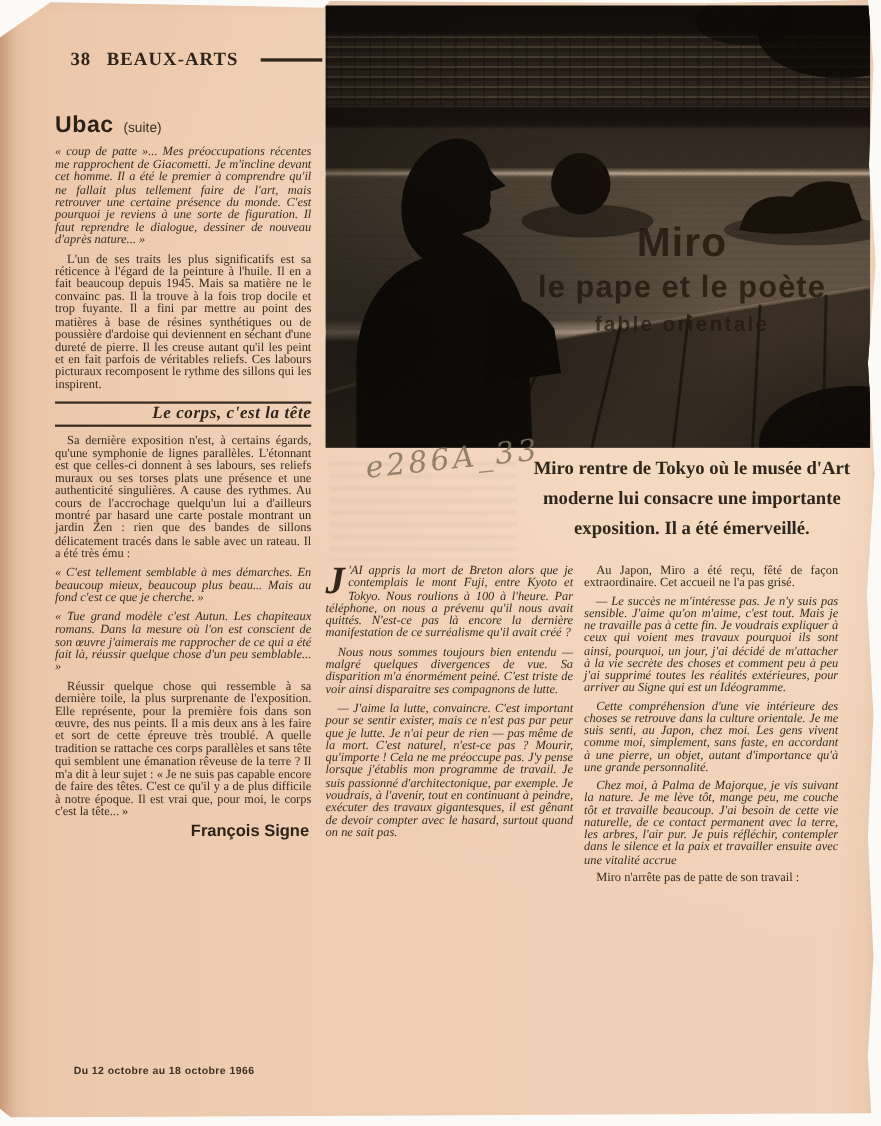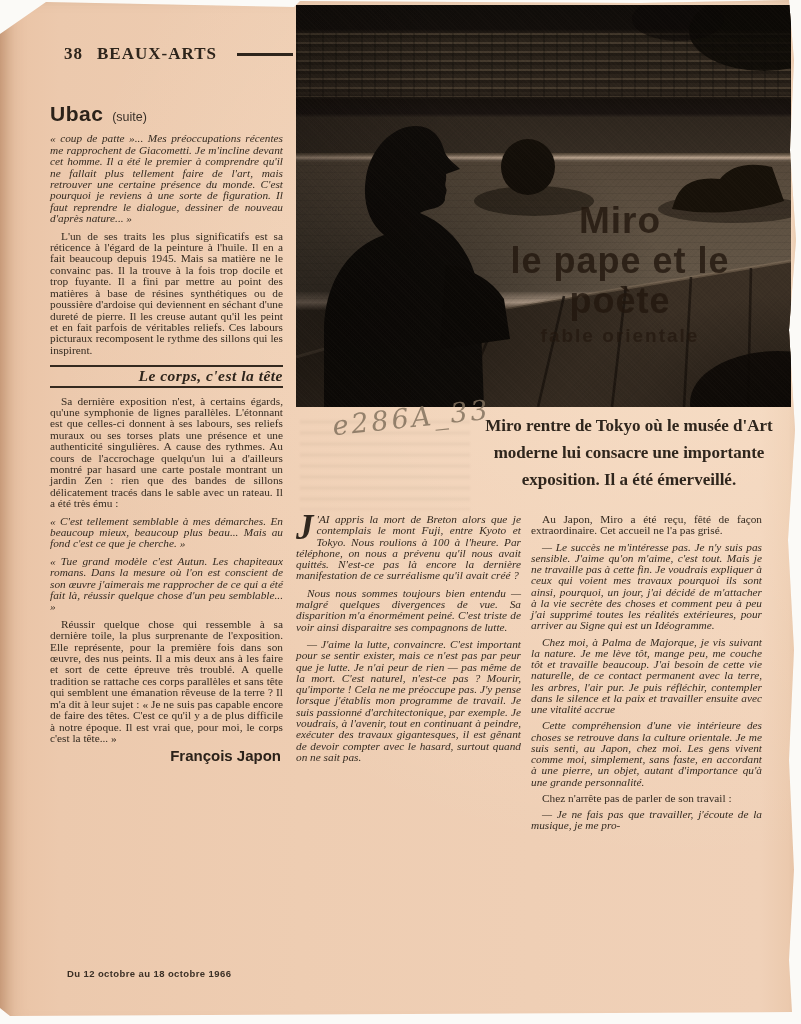--- a/index.html
+++ b/index.html
@@ -55,21 +55,21 @@
   .ph-grain { position:absolute; inset:0; opacity:.5; background:
       repeating-linear-gradient(45deg, rgba(236,210,180,.035) 0 1px, transparent 1px 3px),
       repeating-linear-gradient(-45deg, rgba(0,0,0,.05) 0 1px, transparent 1px 4px); }
   .photo svg { position:absolute; inset:0; }
 
   .photo-title {
     position:absolute; right:16px; top:196px; width:310px; text-align:center;
     font-family:"Liberation Sans", sans-serif; font-weight:bold; color:rgba(34,23,14,.8);
   }
   .photo-title .t1 { font-size:37px; letter-spacing:1px; line-height:40px; }
-  .photo-title .t2 { font-size:36px; letter-spacing:1px; line-height:40px; }
+  .photo-title .t2 { font-size:28px; letter-spacing:1px; line-height:40px; }
   .photo-title .t3 { font-size:19px; letter-spacing:2px; line-height:30px; color:rgba(34,23,14,.7); }
 
   
   .annotation {
     position:absolute; left:332px; top:402px; font-family:"DejaVu Serif", serif;
     font-style:italic; font-size:27px; color:#84735f; transform:rotate(-6deg);
     letter-spacing:3px; opacity:.85;
   }
 
   
@@ -185,33 +185,32 @@
     <p class="ind">L'un de ses traits les plus significatifs est sa réticence à l'égard de la peinture à l'huile. Il en a fait beaucoup depuis 1945. Mais sa matière ne le convainc pas. Il la trouve à la fois trop docile et trop fuyante. Il a fini par mettre au point des matières à base de résines synthétiques ou de poussière d'ardoise qui deviennent en séchant d'une dureté de pierre. Il les creuse autant qu'il les peint et en fait parfois de véritables reliefs. Ces labours picturaux recomposent le rythme des sillons qui les inspirent.</p>
     <div class="subhead">
       <div class="r"></div>
       <div class="h">Le corps, c'est la tête</div>
       <div class="r"></div>
     </div>
     <p class="ind">Sa dernière exposition n'est, à certains égards, qu'une symphonie de lignes parallèles. L'étonnant est que celles-ci donnent à ses labours, ses reliefs muraux ou ses torses plats une présence et une authenticité singulières. A cause des rythmes. Au cours de l'accrochage quelqu'un lui a d'ailleurs montré par hasard une carte postale montrant un jardin Zen : rien que des bandes de sillons délicatement tracés dans le sable avec un rateau. Il a été très ému :</p>
     <p class="it">« C'est tellement semblable à mes démarches. En beaucoup mieux, beaucoup plus beau... Mais au fond c'est ce que je cherche. »</p>
     <p class="it">« Tue grand modèle c'est Autun. Les chapiteaux romans. Dans la mesure où l'on est conscient de son œuvre j'aimerais me rapprocher de ce qui a été fait là, réussir quelque chose d'un peu semblable... »</p>
     <p class="ind">Réussir quelque chose qui ressemble à sa dernière toile, la plus surprenante de l'exposition. Elle représente, pour la première fois dans son œuvre, des nus peints. Il a mis deux ans à les faire et sort de cette épreuve très troublé. A quelle tradition se rattache ces corps parallèles et sans tête qui semblent une émanation rêveuse de la terre ? Il m'a dit à leur sujet : « Je ne suis pas capable encore de faire des têtes. C'est ce qu'il y a de plus difficile à notre époque. Il est vrai que, pour moi, le corps c'est la tête... »</p>
-    <div class="byline">François Japon</div>
+    <div class="byline">François Signe</div>
   </div>
 
   <div class="col" id="mid-col">
     <p class="it"><span class="dropcap">J</span><span>'AI appris la mort de Breton alors que je contemplais le mont Fuji, entre Kyoto et Tokyo. Nous roulions à 100 à l'heure. Par téléphone, on nous a prévenu qu'il nous avait quittés. N'est-ce pas là encore la dernière manifestation de ce surréalisme qu'il avait créé ?</span></p>
     <p class="it ind">Nous nous sommes toujours bien entendu — malgré quelques divergences de vue. Sa disparition m'a énormément peiné. C'est triste de voir ainsi disparaitre ses compagnons de lutte.</p>
     <p class="it ind">— J'aime la lutte, convaincre. C'est important pour se sentir exister, mais ce n'est pas par peur que je lutte. Je n'ai peur de rien — pas même de la mort. C'est naturel, n'est-ce pas ? Mourir, qu'importe ! Cela ne me préoccupe pas. J'y pense lorsque j'établis mon programme de travail. Je suis passionné d'architectonique, par exemple. Je voudrais, à l'avenir, tout en continuant à peindre, exécuter des travaux gigantesques, il est gênant de devoir compter avec le hasard, surtout quand on ne sait pas.</p>
   </div>
 
   <div class="col" id="right-col">
     <p class="ind">Au Japon, Miro a été reçu, fêté de façon extraordinaire. Cet accueil ne l'a pas grisé.</p>
     <p class="it ind">— Le succès ne m'intéresse pas. Je n'y suis pas sensible. J'aime qu'on m'aime, c'est tout. Mais je ne travaille pas à cette fin. Je voudrais expliquer à ceux qui voient mes travaux pourquoi ils sont ainsi, pourquoi, un jour, j'ai décidé de m'attacher à la vie secrète des choses et comment peu à peu j'ai supprimé toutes les réalités extérieures, pour arriver au Signe qui est un Idéogramme.</p>
+    <p class="it ind">Cette compréhension d'une vie intérieure des choses se retrouve dans la culture orientale. Je me suis senti, au Japon, chez moi. Les gens vivent comme moi, simplement, sans faste, en accordant à une pierre, un objet, autant d'importance qu'à une grande personnalité.</p>
     <p class="it ind">Chez moi, à Palma de Majorque, je vis suivant la nature. Je me lève tôt, mange peu, me couche tôt et travaille beaucoup. J'ai besoin de cette vie naturelle, de ce contact permanent avec la terre, les arbres, l'air pur. Je puis réfléchir, contempler dans le silence et la paix et travailler ensuite avec une vitalité accrue</p>
-    <p class="it ind">Cette compréhension d'une vie intérieure des choses se retrouve dans la culture orientale. Je me suis senti, au Japon, chez moi. Les gens vivent comme moi, simplement, sans faste, en accordant à une pierre, un objet, autant d'importance qu'à une grande personnalité.</p>
-    <p class="ind">Chez n'arrête pas de parler de son travail :</p>
-    <p class="it ind">— Je ne fais pas que travailler, j'écoute de la musique, je me pro-</p>
+    <p class="ind">Miro n'arrête pas de patte de son travail :</p>
   </div>
 
   <div class="footer">Du 12 octobre au 18 octobre 1966</div>
 
 </div>
 
 </body></html>

